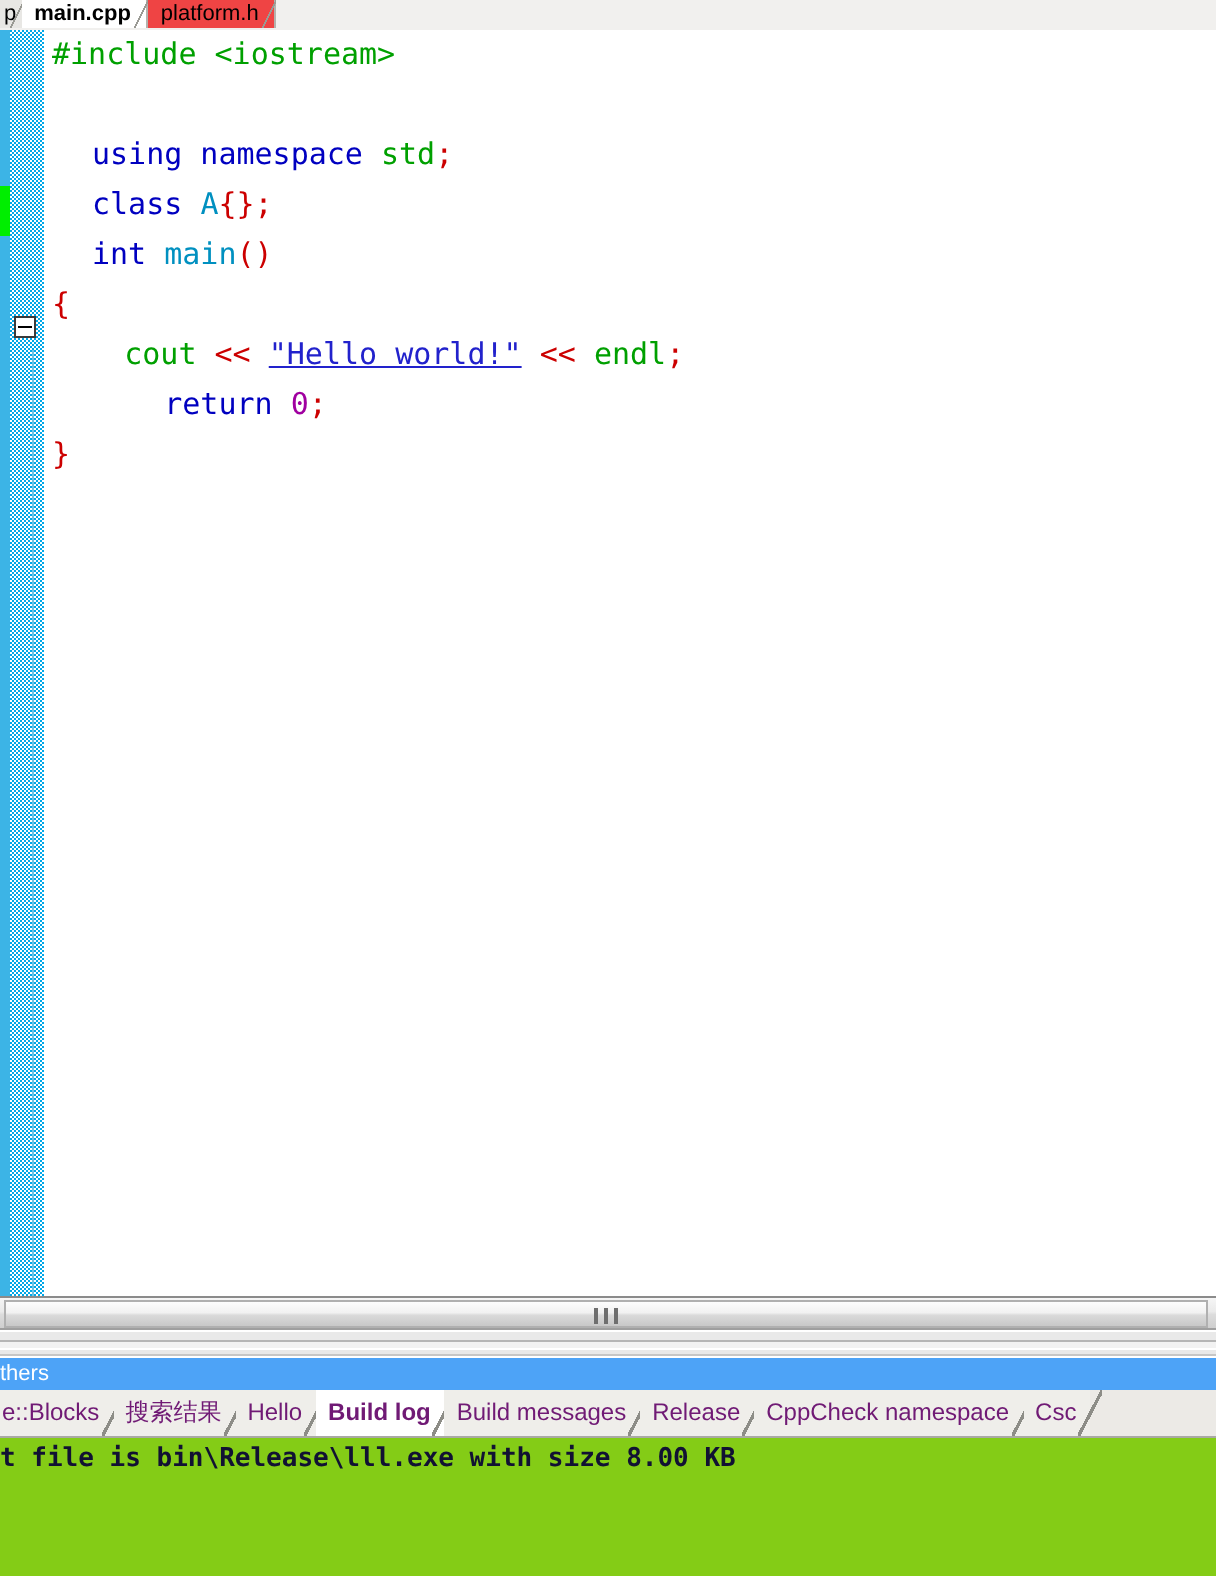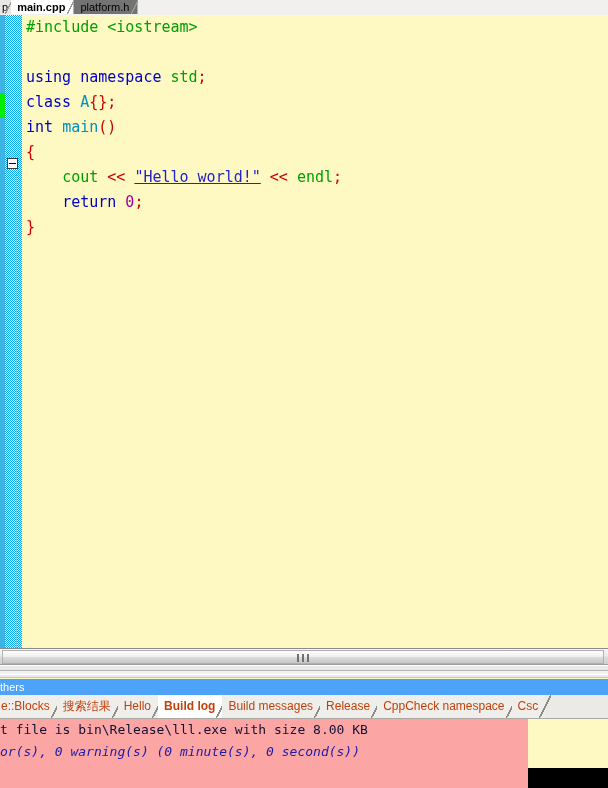--- a/index.html
+++ b/index.html
@@ -22,21 +22,21 @@
     overflow: hidden;
     white-space: nowrap;
   }
   .etab {
     display: inline-block;
     height: 14px;
     line-height: 14px;
     font-size: 11px;
     color: #000;
     padding: 0 8px 0 6px;
-    background: #737373;
+    background: #ef4444;
     border-right: 1px solid #b3b2ad;
     position: relative;
     vertical-align: top;
   }
   .etab.partial {
     padding-left: 2px;
     padding-right: 3px;
     border-right: none;
     background: #e8e7e4;
   }
@@ -50,21 +50,21 @@
   .etab.active {
     font-weight: bold;
     background: #ffffff;
   }
 
   
   .editor {
     position: absolute;
     left: 0; top: 15px;
     width: 608px; height: 753px;
-    background: #fef9c3;
+    background: #ffffff;
     overflow: hidden;
   }
   
   .gutter-green {
     position: absolute;
     left: 0; top: 0; width: 5px; height: 633px;
     background: #3cb4e6;
   }
   .gutter-green .marker {
     position: absolute;
@@ -108,21 +108,21 @@
     left: 22px; top: 0;
     width: 586px; height: 633px;
     font-family: "DejaVu Sans Mono", "Liberation Mono", monospace;
     font-size: 15px;
     line-height: 25px;
     white-space: pre;
     color: #ffffff;
   }
   .code .ln { display: block; height: 25px; padding-left: 4px; }
   .t-pre   { color: #00a000; }          
-  .t-kw    { color: #0000c0; }          
+  .t-kw    { color: #0000c0; margin-left: 20px; }          
   .t-id    { color: #0090c0; }          
   .t-op    { color: #cc0000; }          
   .t-str   { color: #2222cc; text-decoration: underline; }
   .t-num   { color: #a000a0; }          
   .t-plain { color: #ffffff; }
 
   
   .hscroll {
     position: absolute;
     left: 0; top: 648px;
@@ -190,21 +190,21 @@
     border-bottom: 1px solid #a9a9a3;
     overflow: hidden;
     white-space: nowrap;
     box-sizing: border-box;
   }
   .ltab {
     display: inline-block;
     height: 23px;
     line-height: 23px;
     font-size: 12px;
-    color: #c2410c;
+    color: #701a75;
     padding: 0 7px 0 6px;
     background: #efeeea;
     position: relative;
     vertical-align: top;
   }
   .ltab::after {
     content: "";
     position: absolute;
     right: -6px; top: 0;
     width: 12px; height: 23px;
@@ -212,23 +212,24 @@
   }
   .ltab.partial { padding-left: 1px; }
   .ltab.active {
     font-weight: bold;
     background: #ffffff;
   }
 
   
   .logpanel {
     position: absolute; left: 0; top: 719px;
-    width: 528px; height: 69px;
-    background: #fca5a5;
-    overflow: hidden;
+    width: 608px; height: 69px;
+    background: #84cc16;
+    overflow: hidden;
+    font-weight: bold;
   }
   .logline {
     font-family: "DejaVu Sans Mono", "Liberation Mono", monospace;
     font-size: 13px;
     line-height: 22px;
     color: #1a1aa8;
     white-space: pre;
     padding-left: 0px;
     position: relative;
     z-index: 2;
@@ -264,15 +265,14 @@
 </div>
 
 <div class="bluebar">thers</div>
 
 <div class="tabstrip-bottom" id="log-tabs"><div class="ltab partial">e::Blocks</div><div class="ltab">搜索结果</div><div class="ltab">Hello</div><div class="ltab active">Build log</div><div class="ltab">Build messages</div><div class="ltab">Release</div><div class="ltab">CppCheck namespace</div><div class="ltab">Csc</div></div>
 
 <div class="logpanel">
 
   <div id="log-lines">
       <div class="logline plain">t file is bin\Release\lll.exe with size 8.00 KB</div>
-      <div class="logline italic">or(s), 0 warning(s) (0 minute(s), 0 second(s))</div>
     </div>
 </div>
 
 </body></html>

